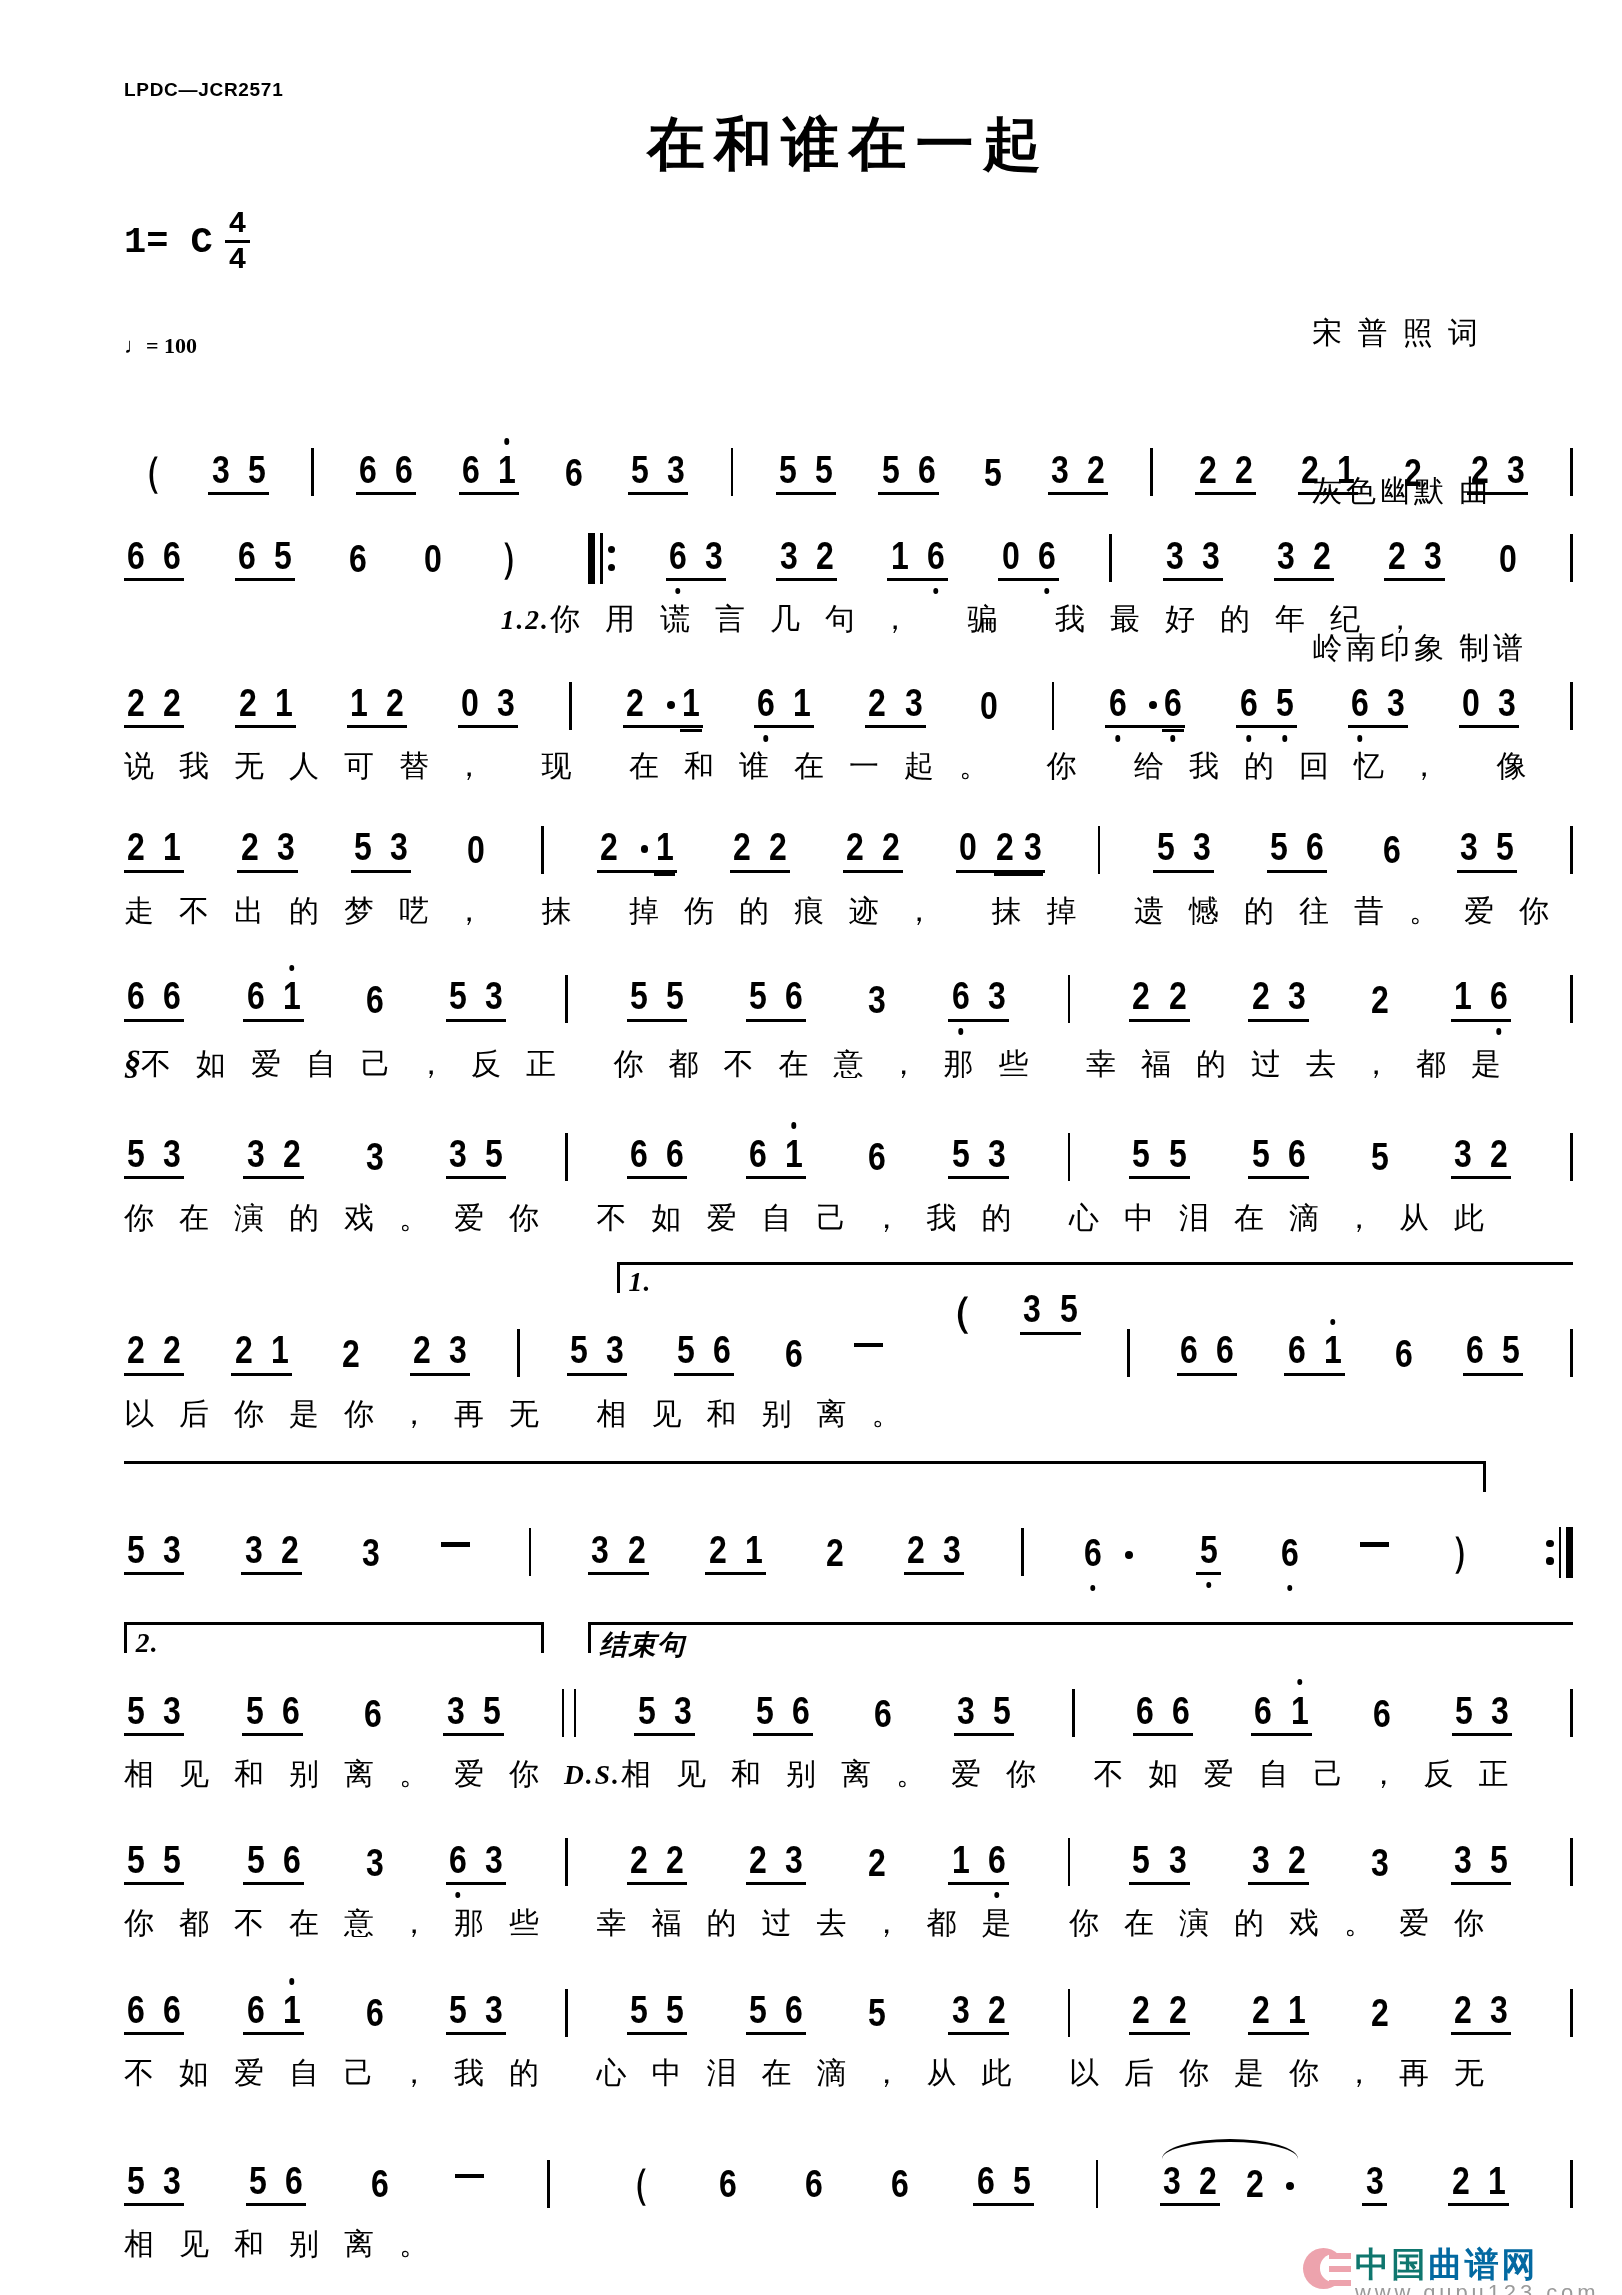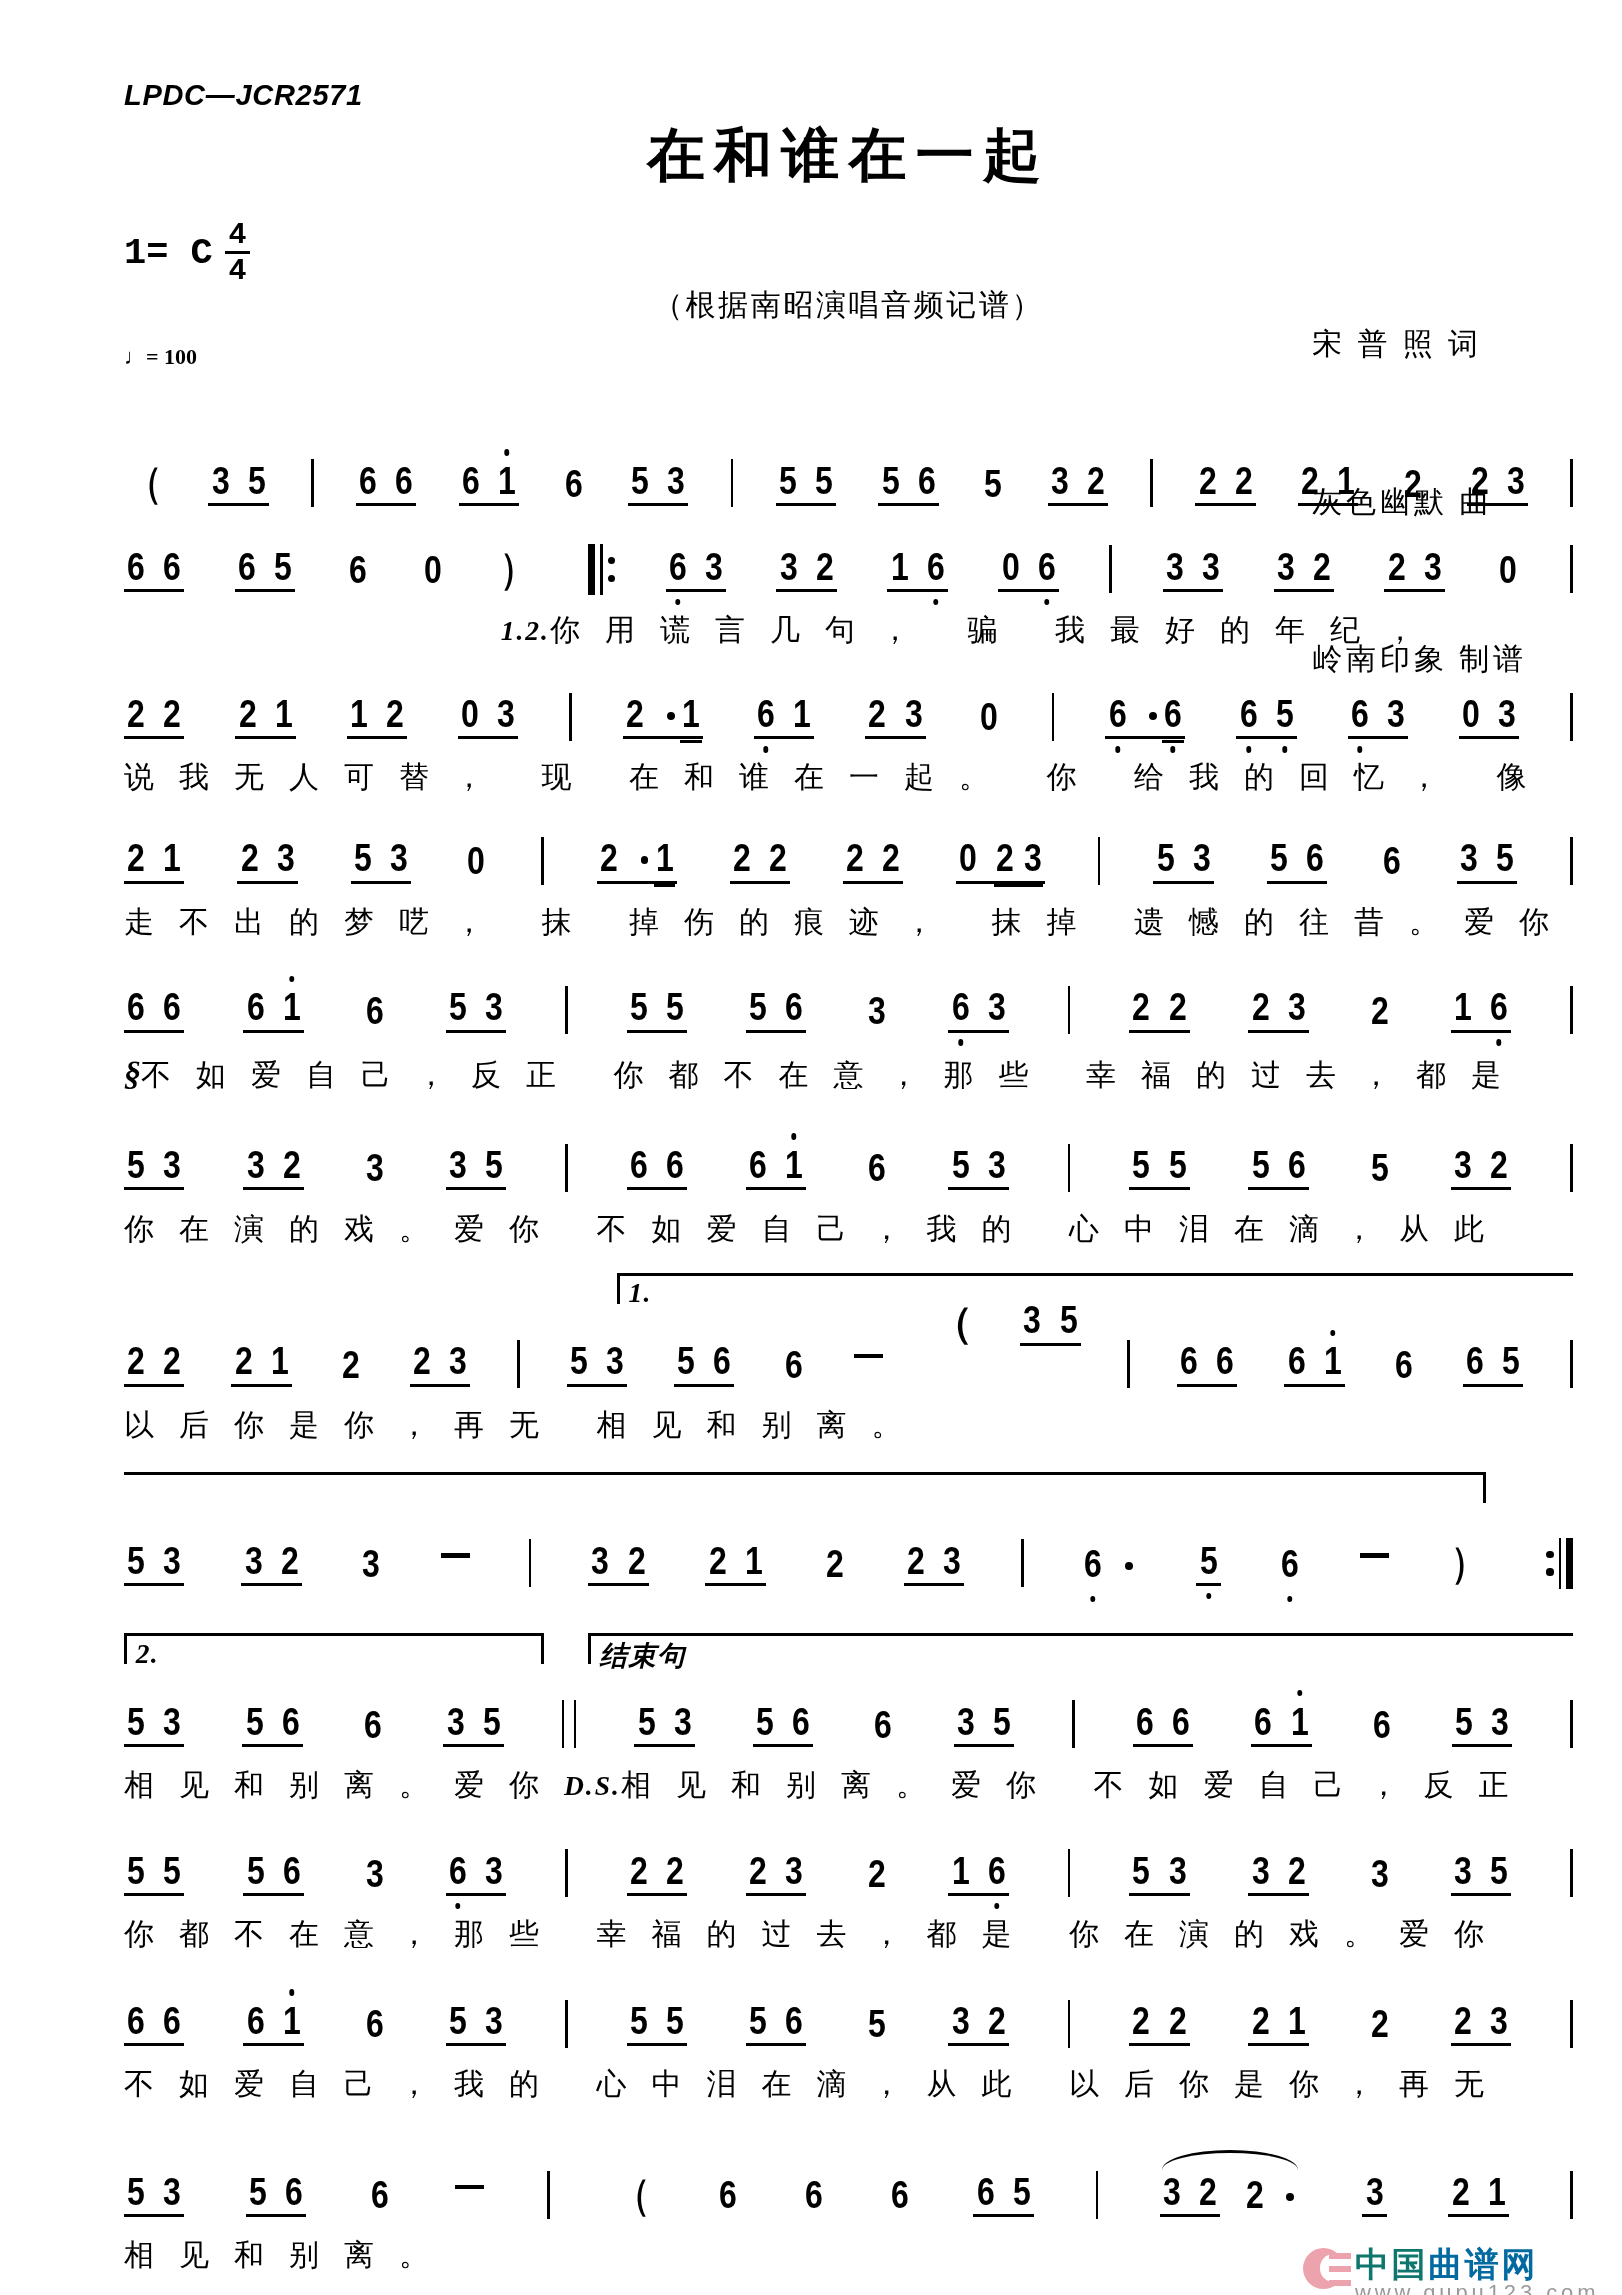--- a/index.html
+++ b/index.html
@@ -1,21 +1,21 @@
 <!DOCTYPE html>
 <html style="font-size:10.5px"><head>
 <meta charset="utf-8">
 <style>
   html,body{margin:0;padding:0;background:#e8e8e8;}
   #page{position:relative;width:1623px;height:2295px;background:#ffffff;overflow:hidden;
         font-family:"Liberation Serif","DejaVu Serif",serif;color:#000;}
   #content{position:absolute;left:124px;top:79px;width:1449px;}
 
   
-  .catalog{font-style:italic;font-size:29px;font-weight:bold;font-family:"Liberation Sans",sans-serif;letter-spacing:0.7px;}
+  .catalog{font-size:19px;font-weight:bold;font-family:"Liberation Sans",sans-serif;letter-spacing:0.7px;}
   .title{text-align:center;font-size:58px;font-weight:bold;margin-top:5.2px;letter-spacing:9.2px;}
   .hdr-grid{position:relative;height:216px;margin-top:18.3px;}
   .keysig{position:absolute;left:0;top:6.5px;font-size:37px;font-weight:bold;font-family:Liberation Mono, monospace;display:flex;align-items:center;gap:11.8px;}
   .frac{display:inline-flex;flex-direction:column;align-items:center;font-size:30px;line-height:1.0;font-weight:bold;}
   .frac .num{border-bottom:3.3px solid #000;padding:0 3.9px 1.3px;}
   .frac .den{padding-top:1.3px;}
   .tempo{position:absolute;left:0;top:131px;font-size:22px;font-weight:bold;}
   .subtitle{position:absolute;left:50%;transform:translateX(-50%);top:72px;font-size:30px;letter-spacing:2.6px;white-space:nowrap;}
   .credits{position:absolute;right:46px;top:0;font-size:30px;line-height:1.75;letter-spacing:3.9px;text-align:left;white-space:pre;}
 
@@ -91,21 +91,20 @@
 
     <div class="hdr-grid">
       <div class="keysig">
         <span>1= C</span>
         <span class="frac">
           <span class="num">4</span>
           <span class="den">4</span>
         </span>
       </div>
       <div class="tempo">♩= 100</div>
-      <div class="subtitle">（根据南昭演唱音频记谱）</div>
       <div class="credits">
         <div>宋 普 照 词</div>
         <div>灰色幽默 曲</div>
         <div>岭南印象 制谱</div>
       </div>
     </div>
 
     <div id="score">
         <div class="sys row-0">
           <div class="mline">

